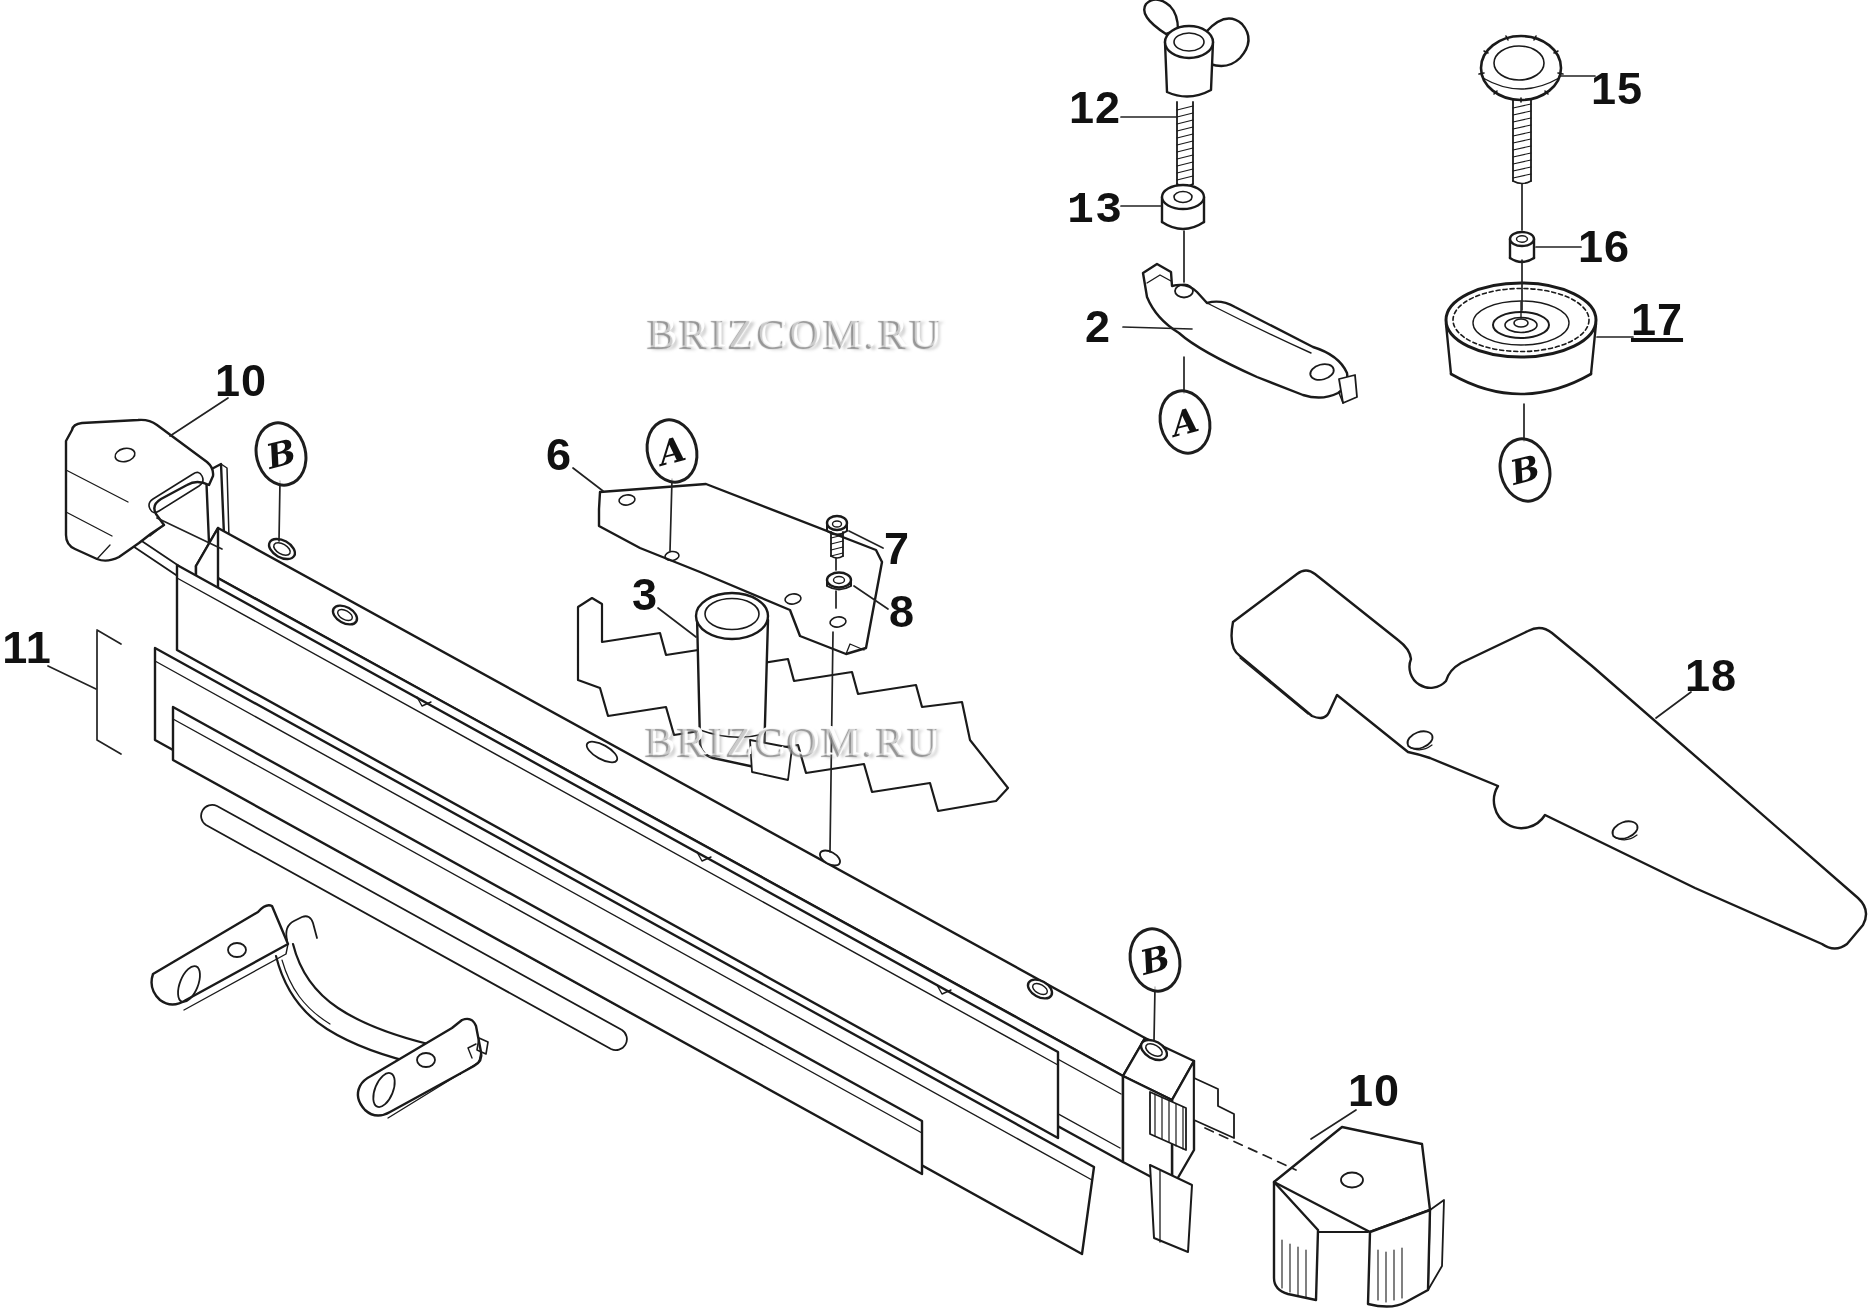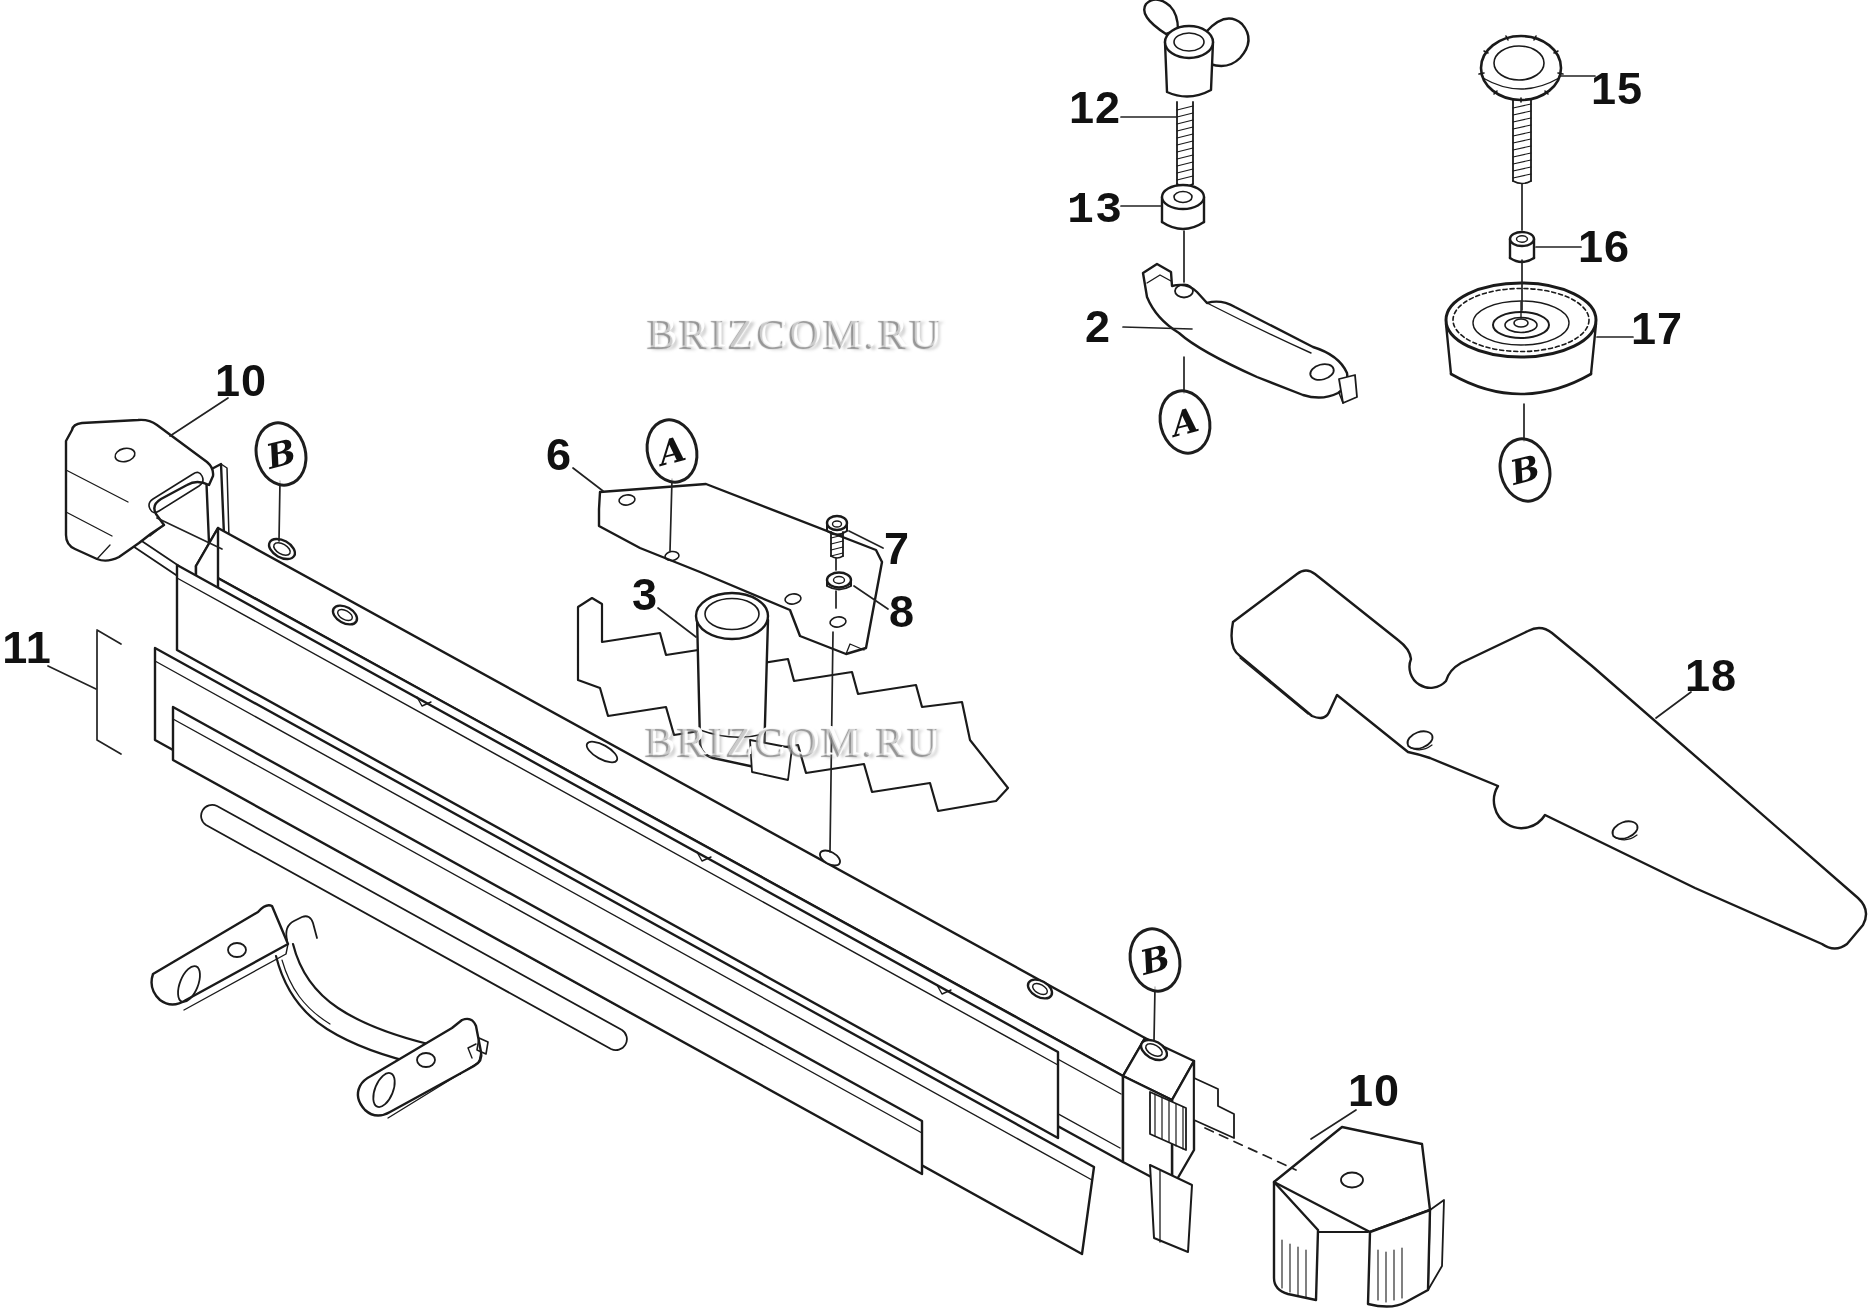--- a/index.html
+++ b/index.html
@@ -258,20 +258,20 @@
       <div class="callout oval" style="left: 672px; top: 451px;">A</div>
       <div class="callout num" style="left: 645px; top: 595px;">3</div>
       <div class="callout num" style="left: 897px; top: 549px;">7</div>
       <div class="callout num" style="left: 902px; top: 612px;">8</div>
       <div class="callout num" style="left: 1095px; top: 108px;">12</div>
       <div class="callout num" style="left: 1095px; top: 210px; font-family: Liberation Mono, monospace;">13</div>
       <div class="callout num" style="left: 1098px; top: 327px;">2</div>
       <div class="callout oval" style="left: 1185px; top: 422px;">A</div>
       <div class="callout num" style="left: 1617px; top: 76px; margin-top: 13px;">15</div>
       <div class="callout num" style="left: 1604px; top: 247px;">16</div>
-      <div class="callout num" style="left: 1657px; top: 329px;">17</div>
+      <div class="callout num" style="left: 1657px; top: 320px; text-decoration: underline;">17</div>
       <div class="callout oval" style="left: 1525px; top: 470px;">B</div>
       <div class="callout num" style="left: 27px; top: 648px;">11</div>
       <div class="callout num" style="left: 1711px; top: 676px; text-align: center;">18</div>
       <div class="callout oval" style="left: 1155px; top: 960px;">B</div>
       <div class="callout num" style="left: 1374px; top: 1091px;">10</div>
     </div>
 </div>
 
 </body></html>

